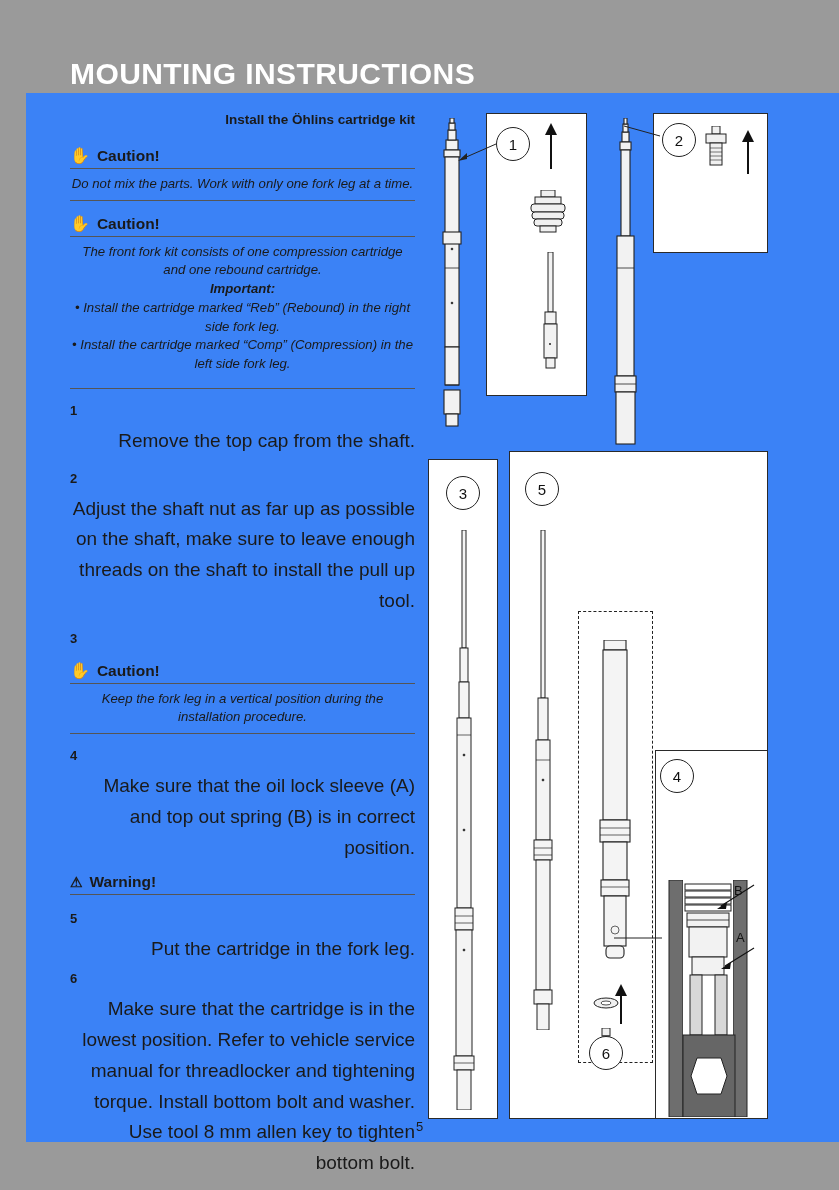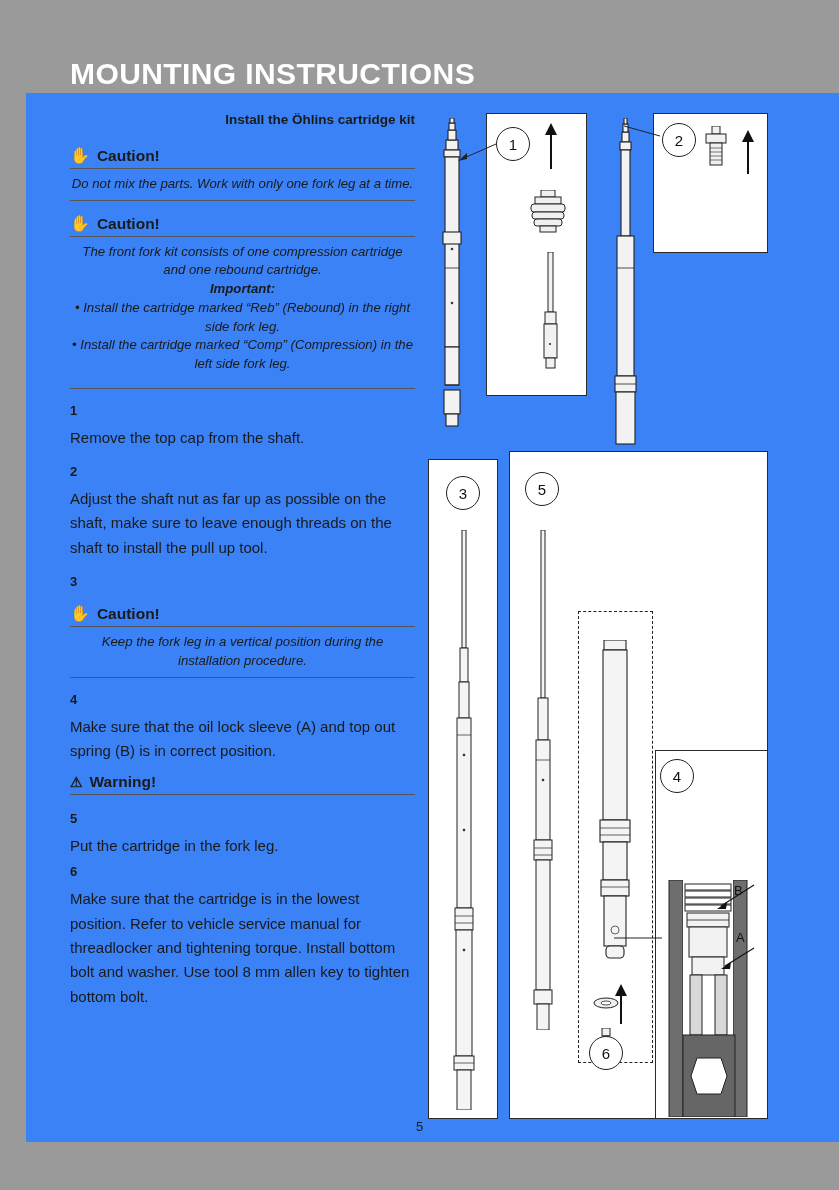--- a/index.html
+++ b/index.html
@@ -90,23 +90,24 @@
     border-bottom: 1px solid #555;
     margin-bottom: 14px;
     text-align: center;
   }
   .step-num {
     font-size: 13px;
     font-weight: bold;
     margin: 14px 0 8px 0;
   }
   .step-txt {
-    font-size: 15px;
+    font-size: 19px;
     line-height: 1.62;
     margin: 0 0 2px 0;
+    text-align: right;
   }
   .tight { margin-bottom: 4px; }
 
   
   .figures { position: absolute; left: 0; top: 0; width: 839px; height: 1190px; pointer-events: none; }
   .fbox {
     position: absolute;
     border: 1px solid #2a2a2a;
     background: #ffffff;
   }

